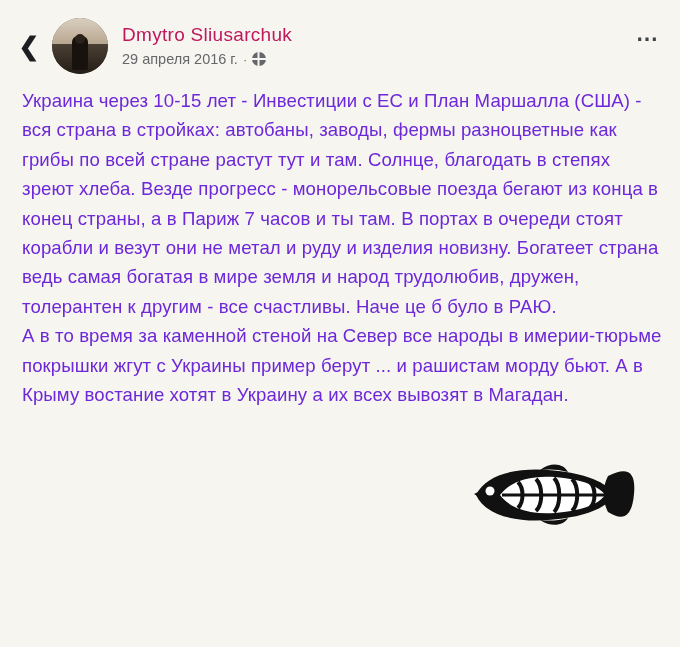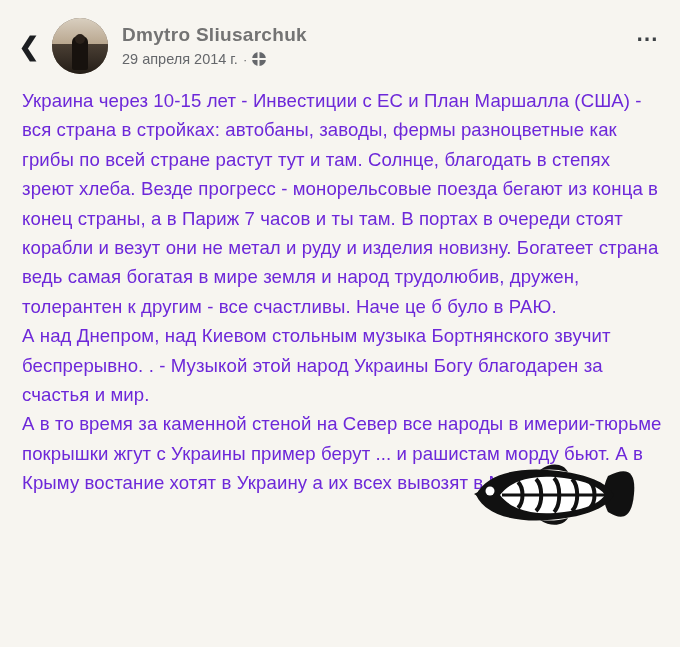--- a/index.html
+++ b/index.html
@@ -86,23 +86,23 @@
   .name-block {
     margin-left: 14px;
     display: flex;
     flex-direction: column;
     justify-content: center;
     flex: 1 1 auto;
     min-width: 0;
   }
   .author {
     font-size: 19px;
-    font-weight: bold;
+    font-weight: normal;
     letter-spacing: .3px;
-    color: #737373;
+    color: #be185d;
     line-height: 1.2;
     cursor: pointer;
   }
   .meta {
     margin-top: 4px;
     font-size: 14.5px;
     color: #65676b;
     display: flex;
     align-items: center;
     gap: 5px;
@@ -184,32 +184,31 @@
     <div class="avatar">
       <div class="a-sky"></div>
       <div class="a-ground"></div>
       <div class="a-person"></div>
       <div class="a-head"></div>
     </div>
 
     <div class="name-block">
       <div class="author">Dmytro Sliusarchuk</div>
       <div class="meta">
-        <span>29 апреля 2014 г.</span>
+        <span>29 апреля 2016 г.</span>
         <span class="dot-sep">·</span>
         <span class="globe"></span>
       </div>
     </div>
 
     <div class="more-btn">⋯</div>
   </div>
 
   <div class="body">
     <p class="para">Украина через 10-15 лет - Инвестиции с ЕС и План Маршалла (США) - вся страна в стройках: автобаны, заводы, фермы разноцветные как грибы по всей стране растут тут и там. Солнце, благодать в степях зреют хлеба. Везде прогресс - монорельсовые поезда бегают из конца в конец страны, а в Париж 7 часов и ты там. В портах в очереди стоят корабли и везут они не метал и руду и изделия новизну. Богатеет страна ведь самая богатая в мире земля и народ трудолюбив, дружен, толерантен к другим - все счастливы. Наче це б було в РАЮ.</p>
-    <p class="para">А над Днепром, над Киевом стольным музыка Бортнянского звучит беспрерывно. . - Музыкой этой народ Украины Богу благодарен за счастья и мир.</p>
     <p class="para">А в то время за каменной стеной на Север все народы в имерии-тюрьме покрышки жгут с Украины пример берут ... и рашистам морду бьют. А в Крыму востание хотят в Украину а их всех вывозят в Магадан.</p>
 
     <svg class="fish" viewBox="0 0 170 62" xmlns="http://www.w3.org/2000/svg">
 
       <path d="M142 12 C162 2 170 8 168 30 C166 52 158 58 142 48 C136 36 136 24 142 12 Z" fill="#111111"></path>
 
       <path d="M10 31 C22 6 62 2 100 8 C126 12 142 20 148 31 C142 42 126 50 100 54 C62 60 22 56 10 31 Z" fill="#111111"></path>
 
       <path d="M34 31 C46 15 70 10 98 14 C120 17 134 23 139 31 C134 39 120 45 98 48 C70 52 46 47 34 31 Z" fill="#ffffff"></path>
 

